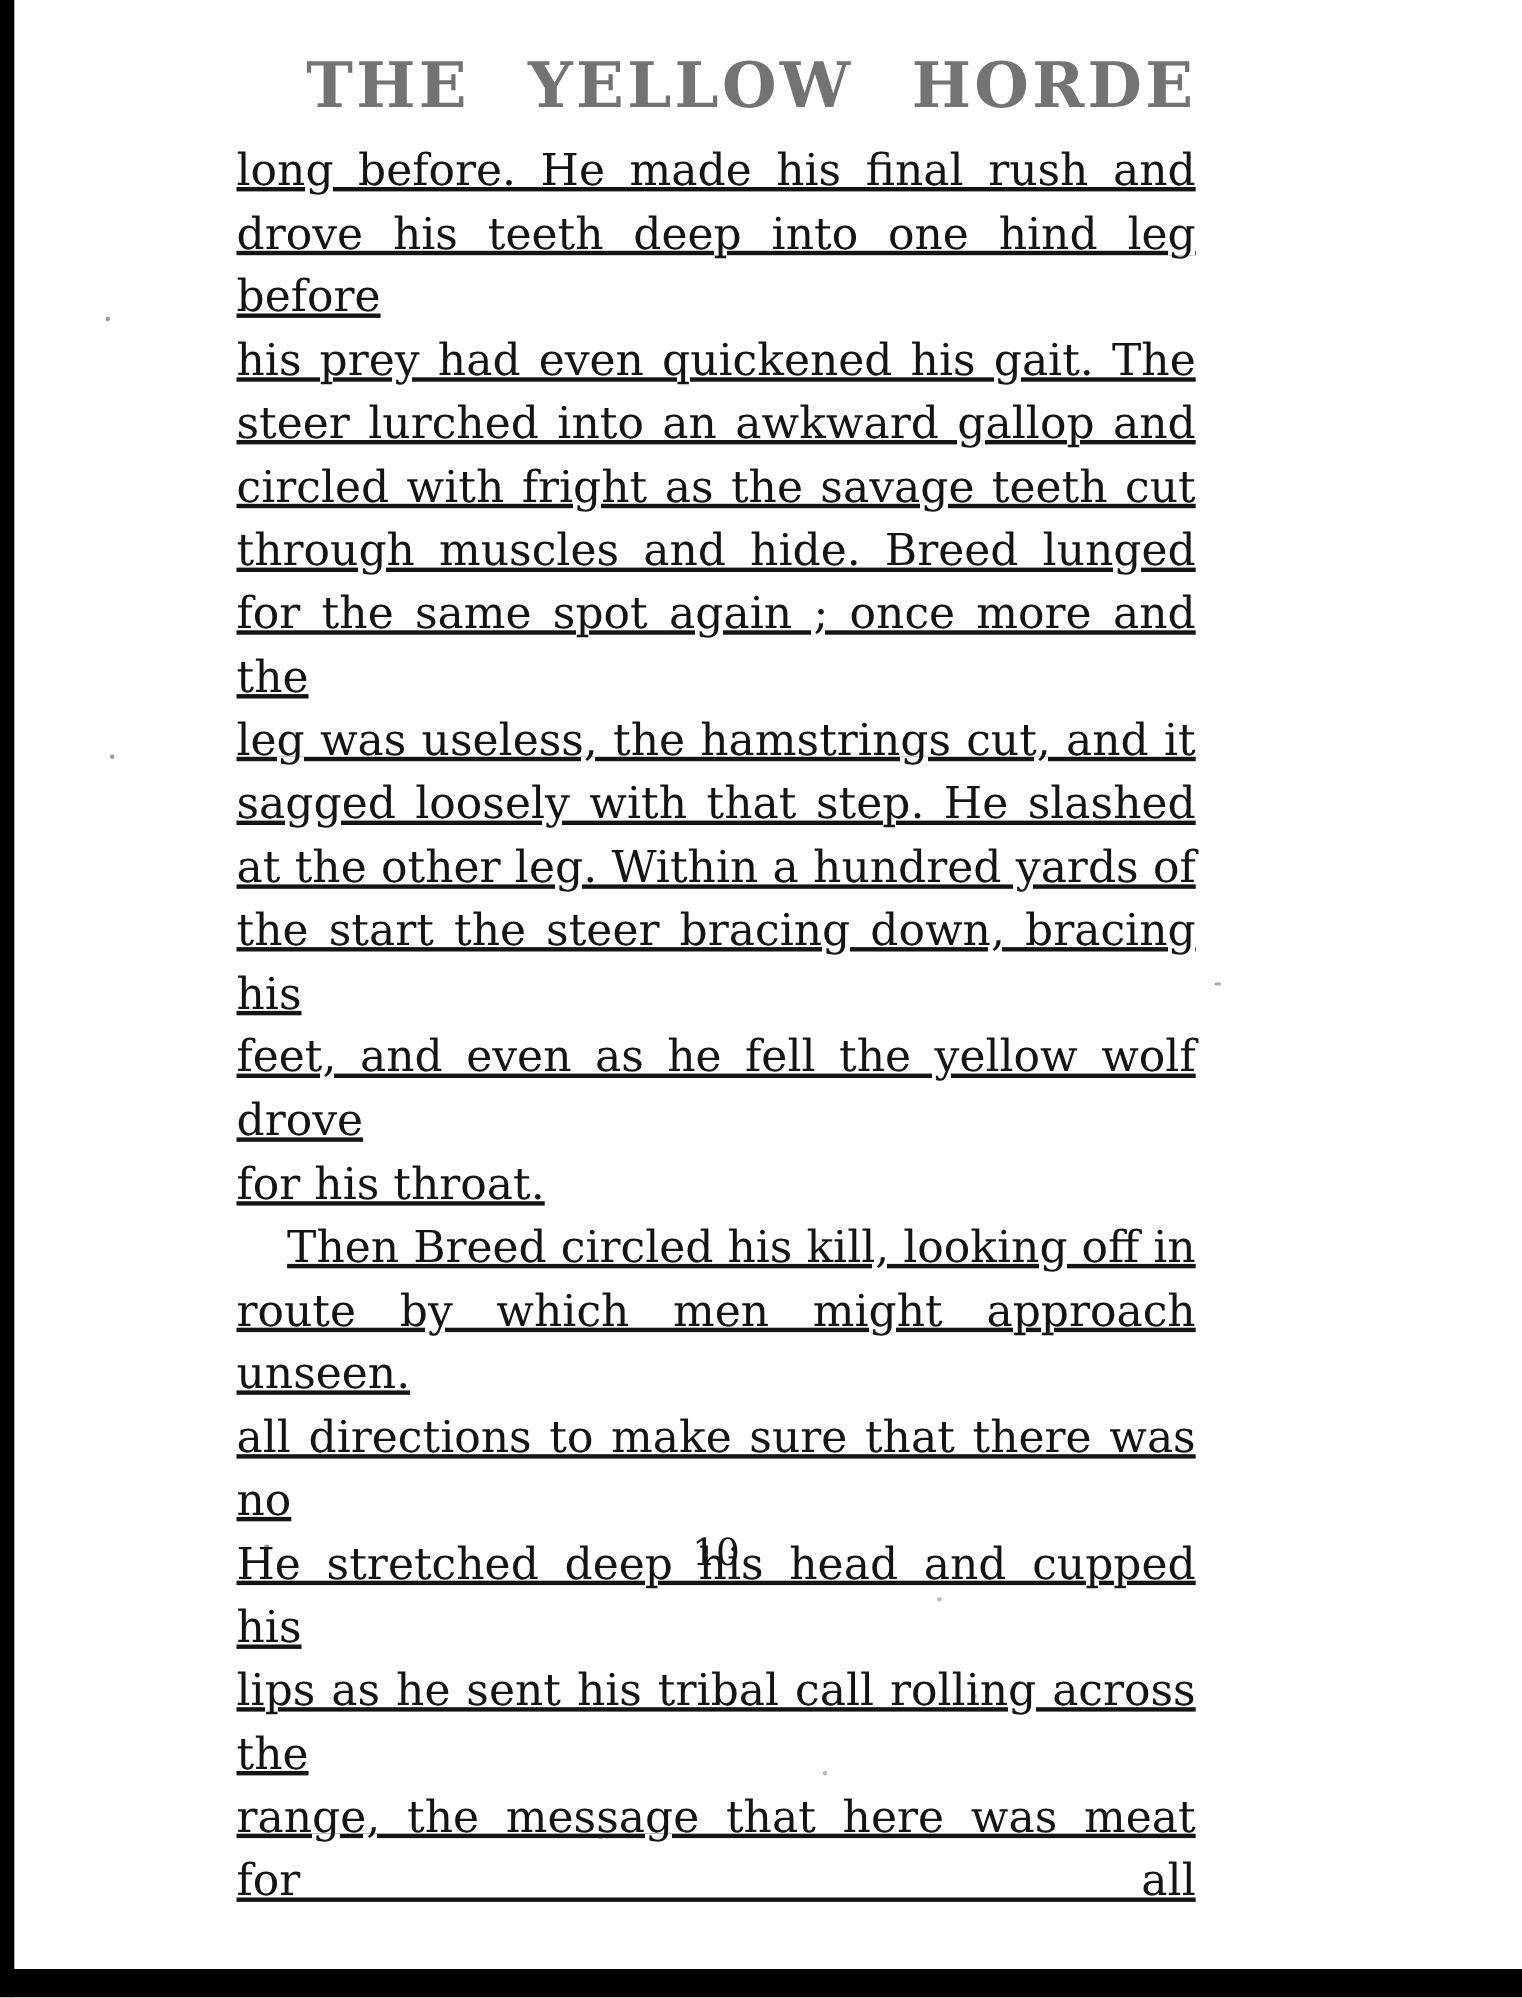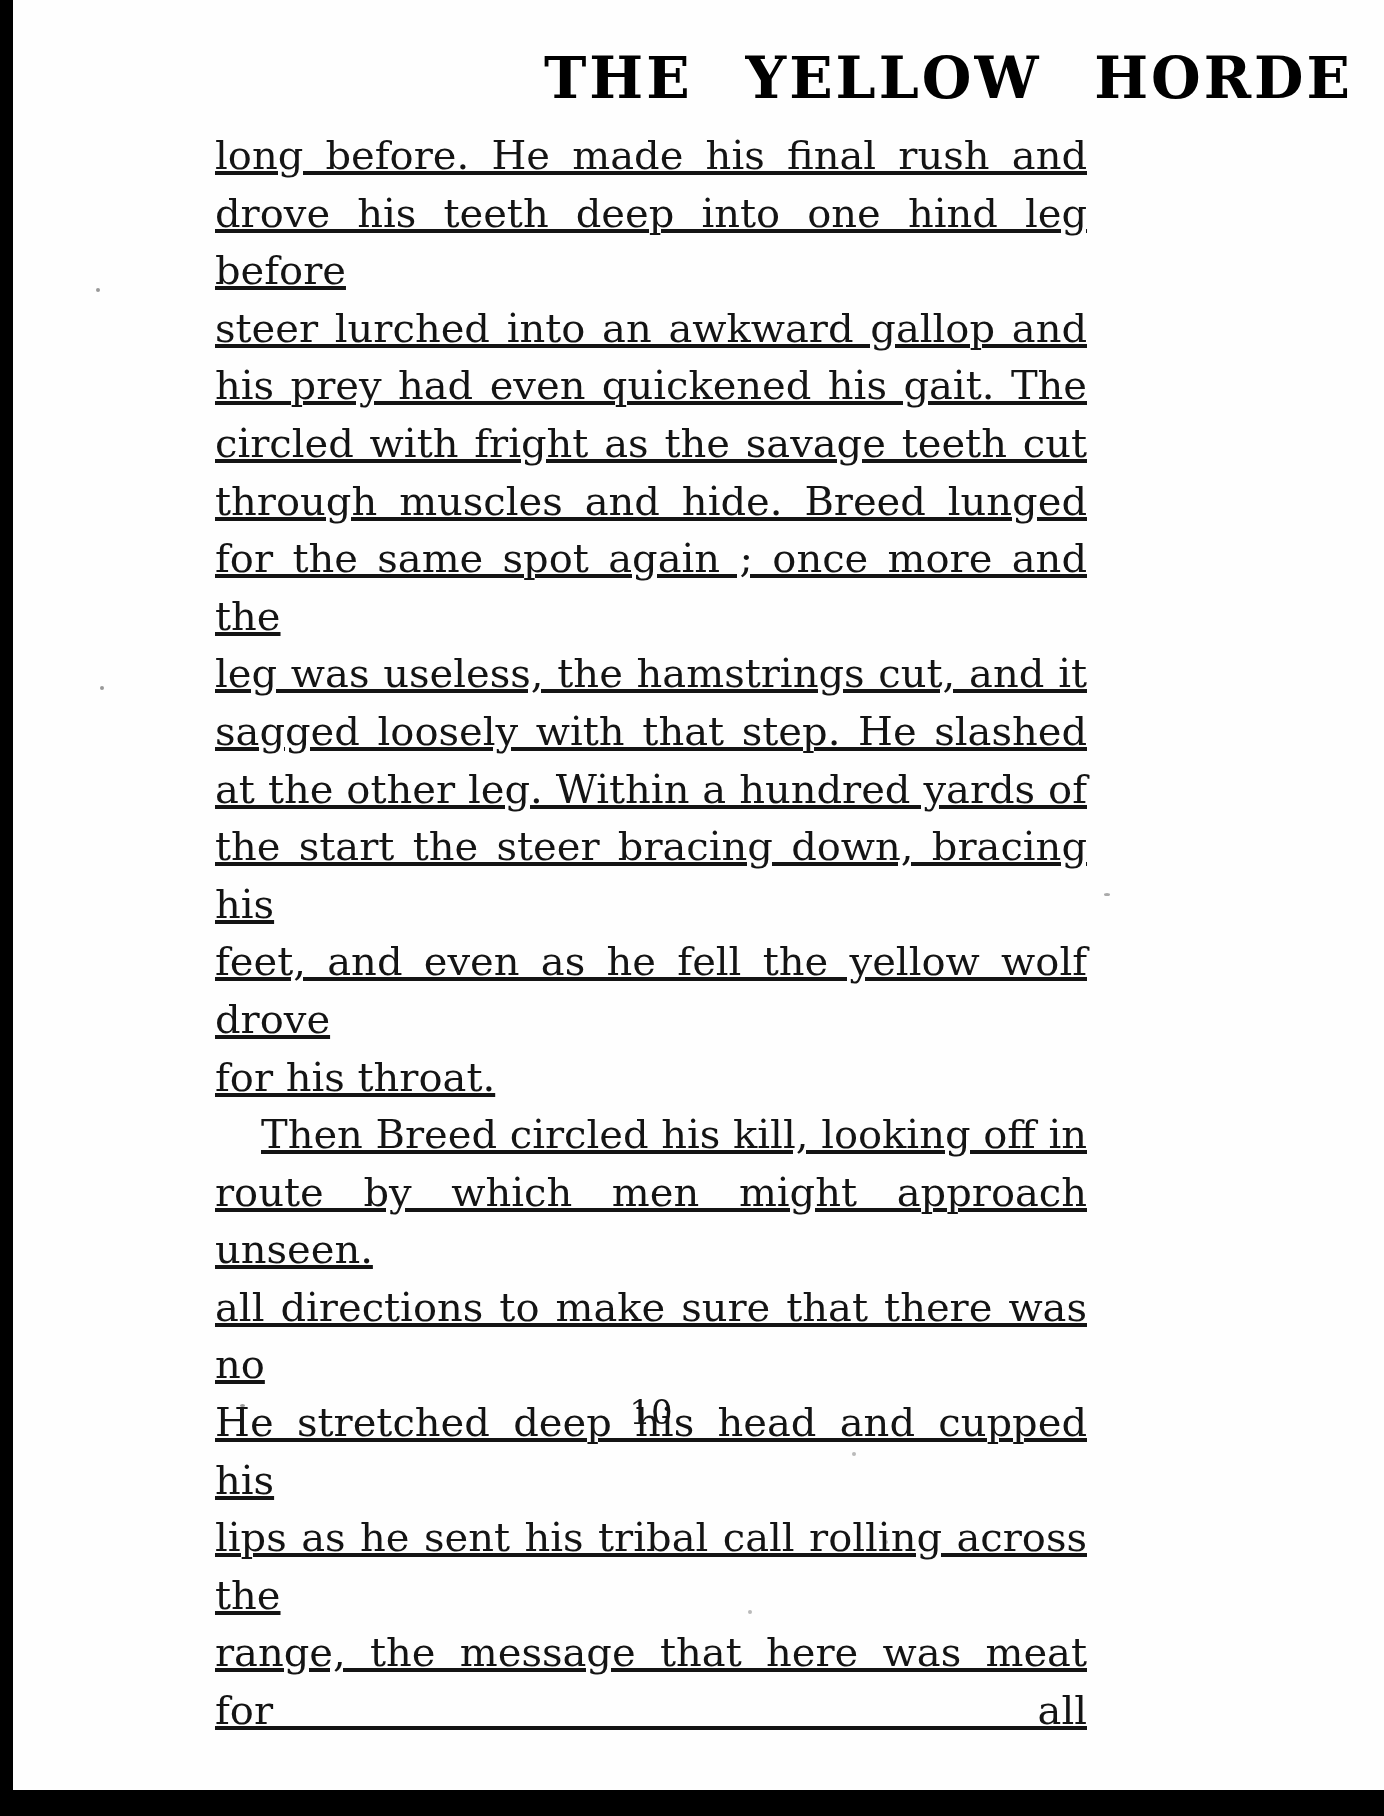--- a/index.html
+++ b/index.html
@@ -42,26 +42,26 @@
   .speck.s5 { left: 852px; top: 1452px; width: 4px; height: 4px; opacity:.4;}
   .speck.s6 { left: 884px; top: 1540px; width: 4px; height: 4px; opacity:.4;}
   .speck.s7 { left: 748px; top: 1610px; width: 4px; height: 4px; opacity:.4;}
   .speck.s8 { left: 544px; top: 1668px; width: 4px; height: 4px; opacity:.4;}
 
   .page-title {
     position: absolute;
     top: 44px;
     left: 13px;
     width: 1340px;
-    text-align: right;
+    text-align: center;
     font-size: 57px;
     font-weight: bold;
     letter-spacing: 3px;
     word-spacing: 30px;
-    color: #000000;
+    color: #737373;
   }
   .text-block {
     position: absolute;
     left: 215px;
     top: 127px;
     width: 872px;
     font-size: 40px;
     line-height: 57.6px;
     color: #141414;
   }
@@ -103,22 +103,22 @@
   <div class="speck s7"></div>
   <div class="speck s8"></div>
 
   <div class="page-title">THE YELLOW HORDE</div>
 
   <div class="text-block">
 
     <div class="paragraph">
       <div class="line">long before.  He made his final rush and</div>
       <div class="line">drove his teeth deep into one hind leg before</div>
+      <div class="line">his prey had even quickened his gait.  The</div>
       <div class="line">steer lurched into an awkward gallop and</div>
-      <div class="line">his prey had even quickened his gait.  The</div>
       <div class="line">circled with fright as the savage teeth cut</div>
       <div class="line">through muscles and hide.  Breed lunged</div>
       <div class="line">for the same spot again ;  once more and the</div>
       <div class="line">leg was useless, the hamstrings cut, and it</div>
       <div class="line">sagged loosely with that step.  He slashed</div>
       <div class="line">at the other leg.  Within a hundred yards of</div>
       <div class="line">the start the steer bracing down, bracing his</div>
       <div class="line">feet, and even as he fell the yellow wolf drove</div>
       <div class="line last">for his throat.</div>
     </div>

